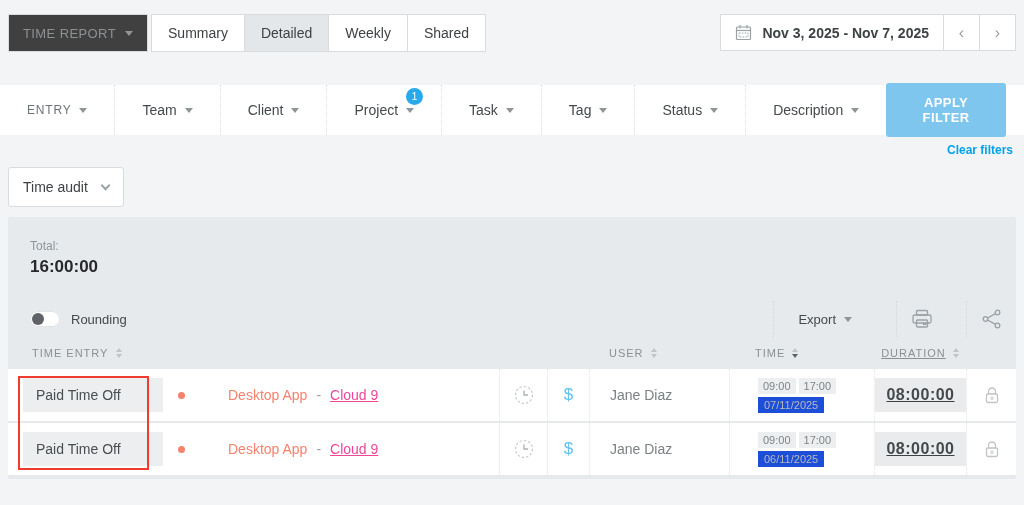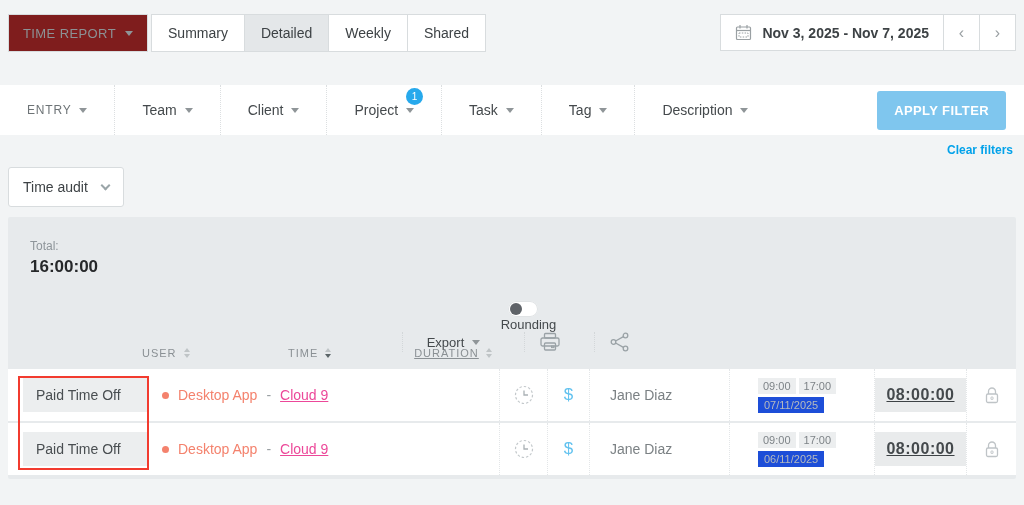--- a/index.html
+++ b/index.html
@@ -9,21 +9,21 @@
     background:#f2f4f5;
     font-family:"Liberation Sans", sans-serif;
     color:#3d4245;
     overflow:hidden;
   }
   
   .topbar { display:flex; justify-content:space-between; align-items:flex-start; margin:14px 8px 0 8px; }
   .topbar-left { display:flex; }
   .btn-report {
     display:flex; align-items:center; gap:9px;
-    background:#7f1d1d; border:1px solid #d8dcde; padding:10px 14px;
+    background:#404040; border:1px solid #d8dcde; padding:10px 14px;
     font-size:13px; color:#8c9194; letter-spacing:.4px; cursor:pointer;
   }
   .tabs { display:flex; margin-left:4px; }
   .tab {
     background:#fff; border:1px solid #d8dcde; margin-left:-1px;
     padding:10px 16px; font-size:14px; color:#3d4245; cursor:pointer;
   }
   .tab.active { background:#e4e7e9; }
   .date-group { display:flex; background:#fff; border:1px solid #d8dcde; }
   .date-btn { display:flex; align-items:flex-end; gap:10px; padding:9px 14px; font-size:14px; font-weight:700; color:#3d4245; cursor:pointer; }
@@ -40,21 +40,21 @@
   .clear-row { display:flex; justify-content:flex-end; margin:8px 11px 0 0; }
   .clear-link { color:#03a2ea; font-size:12px; font-weight:700; text-decoration:none; cursor:pointer; }
   
   .time-audit { display:inline-flex; align-items:center; gap:14px; margin:10px 0 0 8px; background:#fff; border:1px solid #d8dcde; border-radius:3px; padding:11px 14px; font-size:14px; color:#3d4245; cursor:pointer; }
   .chev { display:inline-block; width:7px; height:7px; border-right:2px solid #9aa5a8; border-bottom:2px solid #9aa5a8; transform:rotate(45deg); margin-top:-4px; }
   
   .panel { margin:10px 8px 0 8px; background:#e7eaec; border-radius:2px; padding-bottom:4px; }
   .panel-top { padding:22px 20px 0 22px; }
   .total-label { font-size:12px; color:#8e959a; }
   .total-value { font-size:17px; font-weight:700; color:#26282a; margin-top:4px; }
-  .controls-row { display:flex; align-items:center; margin-top:24px; height:36px; padding-left:22px;flex-direction:column; }
+  .controls-row { display:flex; align-items:center; margin-top:24px; height:36px; padding-left:22px; }
   .toggle { position:relative; width:30px; height:16px; border-radius:9px; background:#fff; box-shadow:inset 0 0 0 1px #e0e3e5; cursor:pointer; flex:none; }
   .knob { position:absolute; left:2px; top:2px; width:12px; height:12px; border-radius:50%; background:#5f6368; }
   .rounding-label { margin-left:11px; font-size:13px; color:#44494c; }
   .ctrl-spacer { flex:1; }
   .export-group { display:flex; align-items:stretch; height:36px;gap:20px; }
   .export-btn { display:flex; align-items:center; gap:8px; padding:0 24px; font-size:13px; color:#44494c; border-left:1px dotted #d3d7d9; cursor:pointer; }
   .icon-btn { width:50px; display:flex; align-items:center; justify-content:center; border-left:1px dotted #d3d7d9; cursor:pointer; }
   
   .thead { display:flex; align-items:center; height:32px; padding-left:24px; font-size:11px; letter-spacing:1px; color:#8a9094; }
   .th-entry { flex:1; display:flex; align-items:center; gap:8px; cursor:pointer; }
@@ -63,24 +63,24 @@
   .th-user, .th-time { display:flex; align-items:center; gap:7px; cursor:pointer; }
   .th-user { padding-left:20px; } .th-time { padding-left:26px; }
   .th-dur { display:flex; align-items:center; justify-content:center; gap:7px; cursor:pointer; }
   .sort { display:inline-flex; flex-direction:column; align-items:center; gap:2px; }
   .s-up { width:0; height:0; border-left:3px solid transparent; border-right:3px solid transparent; border-bottom:4px solid #bfc4c6; }
   .s-down { width:0; height:0; border-left:3px solid transparent; border-right:3px solid transparent; border-top:4px solid #bfc4c6; }
   .s-down.active { border-top-color:#5b6568; }
   .row { display:flex; align-items:center; height:52px; background:#fff; padding-left:15px; }
   .row + .row { margin-top:2px; }
   .cell-entry { flex:1; display:flex; align-items:center; gap:15px; }
-  .entry-chip { background:#eceeef; color:#494e51; font-size:14px; padding:9px 13px; width:124px; cursor:pointer; }
+  .entry-chip { background:#eceeef; color:#494e51; font-size:14px; padding:9px 13px; width:140px; cursor:pointer; }
   .project { display:flex; align-items:center; gap:9px; font-size:14px; cursor:pointer; }
   .bullet { width:7px; height:7px; border-radius:50%; background:#f4826d; }
-  .project-name { color:#f4826d; }
+  .project-name { color:#f4826d;margin-left:34px; }
   .client-sep { color:#9aa0a3; } .client-name { color:#ec4899;text-decoration:underline; }
   .cell { display:flex; align-items:center; justify-content:center; align-self:stretch; border-left:1px dotted #e3e6e8; }
   .money-sign { color:#62c2ef; font-size:17px; cursor:pointer; }
   .cell.c-user { justify-content:flex-start; padding-left:20px; color:#7b8184; font-size:14px; }
   .cell.c-time { flex-direction:column; align-items:flex-start; justify-content:center; padding-left:28px; gap:3px; }
   .time-chips { display:flex; gap:3px; }
   .t-chip { background:#eceeef; color:#7d8387; font-size:11px; padding:2px 5px; cursor:pointer; }
   .d-chip { background:#1d4ed8; color:#b6babd; font-size:11px; padding:2px 6px; cursor:pointer; }
   .dur-chip { background:#e9ebec; color:#44494c; font-weight:700; font-size:16px; letter-spacing:.5px; padding:8px 11px; cursor:pointer; }
   
@@ -144,20 +144,24 @@
     <span class="badge">1</span>
     <span>Project</span>
     <span class="caret"></span>
   </div>
   <div class="filter-item">
     <span>Task</span>
     <span class="caret"></span>
   </div>
   <div class="filter-item">
     <span>Tag</span>
+    <span class="caret"></span>
+  </div>
+  <div class="filter-item">
+    <span>Status</span>
     <span class="caret"></span>
   </div>
   <div class="filter-item">
     <span>Description</span>
     <span class="caret"></span>
   </div>
   <div class="fspacer"></div>
   <button class="apply-btn">APPLY FILTER</button>
 </div>
 
@@ -211,20 +215,27 @@
                 <line x1="5.6" y1="9" x2="13.4" y2="4.6"></line>
                 <line x1="5.6" y1="11" x2="13.4" y2="15.4"></line>
               </g>
             </svg>
         </span>
       </div>
     </div>
   </div>
 
   <div class="thead">
+    <div class="th-entry">
+      <span>TIME ENTRY</span>
+      <span class="sort">
+          <i class="s-up"></i>
+          <i class="s-down"></i>
+        </span>
+    </div>
     <div class="c-clock"></div>
     <div class="c-money"></div>
     <div class="c-user th-user">
       <span>USER</span>
       <span class="sort">
           <i class="s-up"></i>
           <i class="s-down"></i>
         </span>
     </div>
     <div class="c-time th-time">

